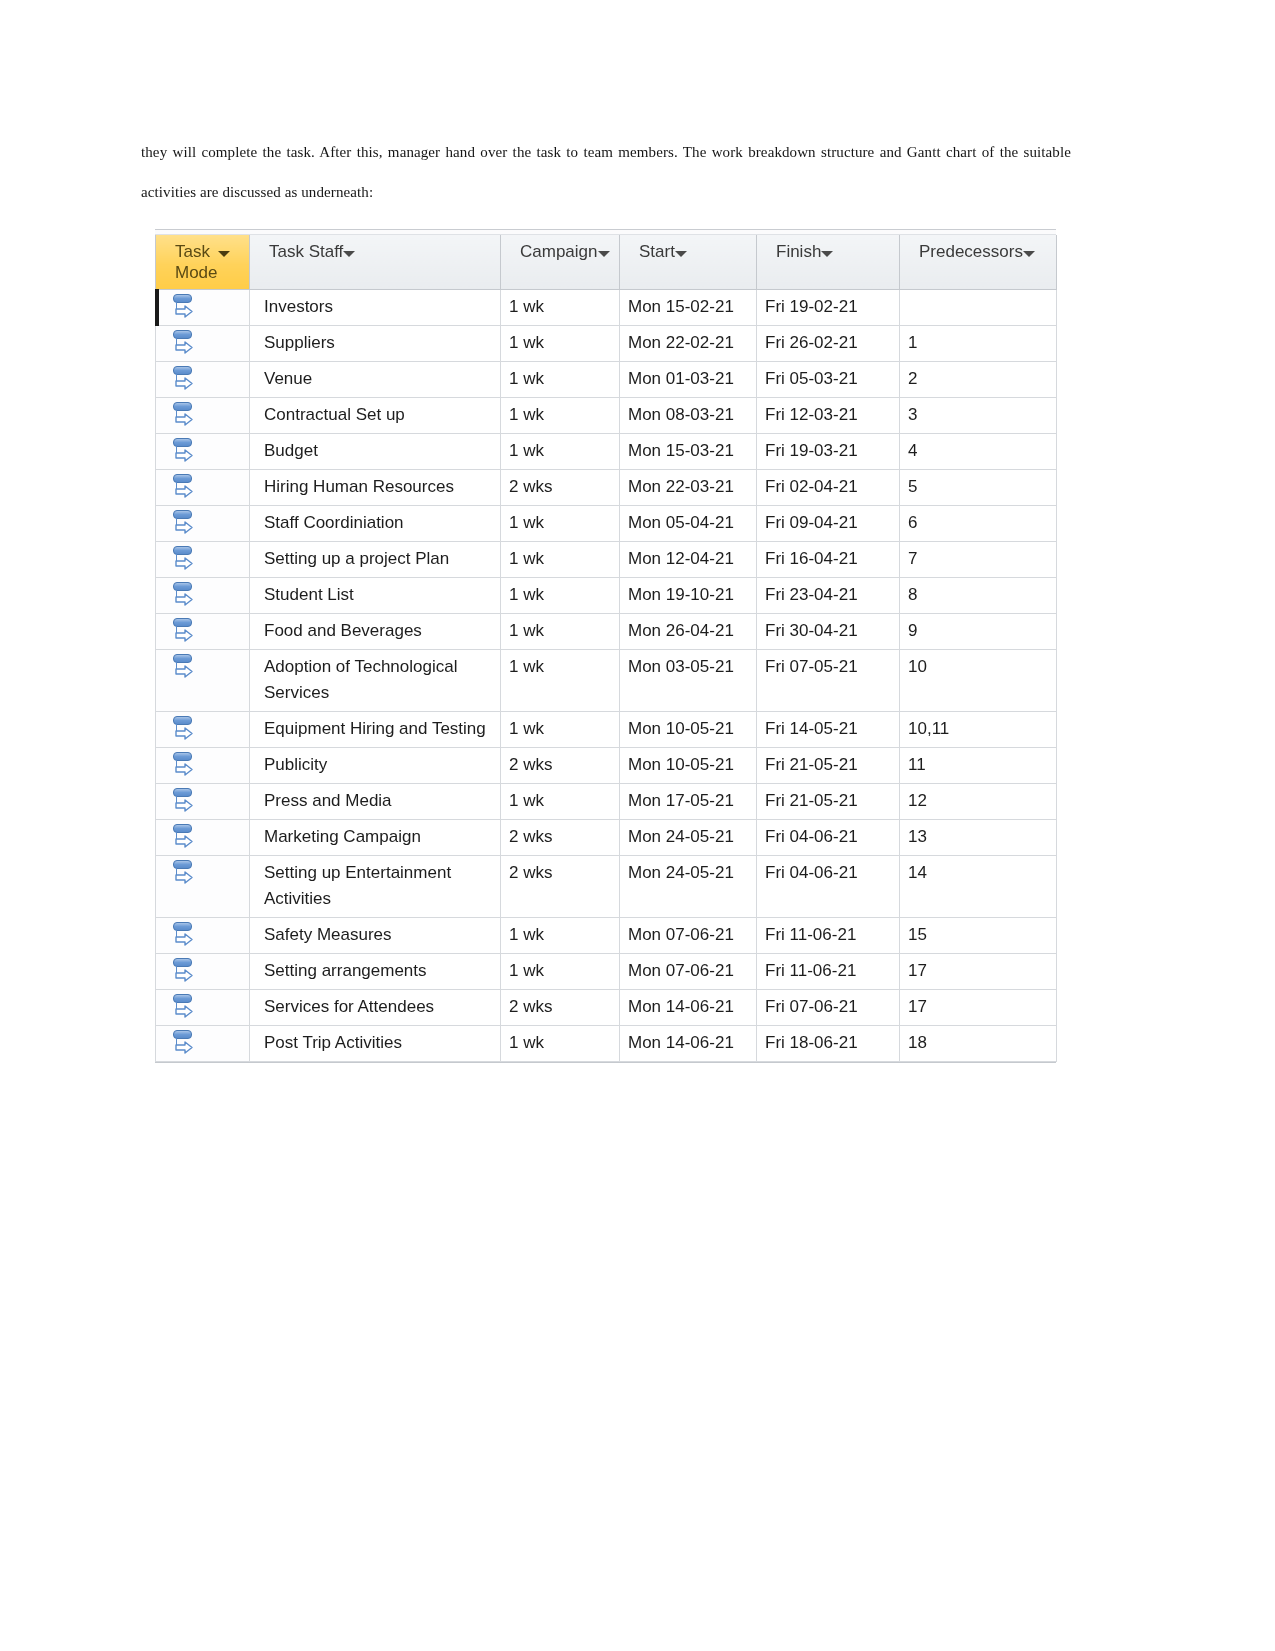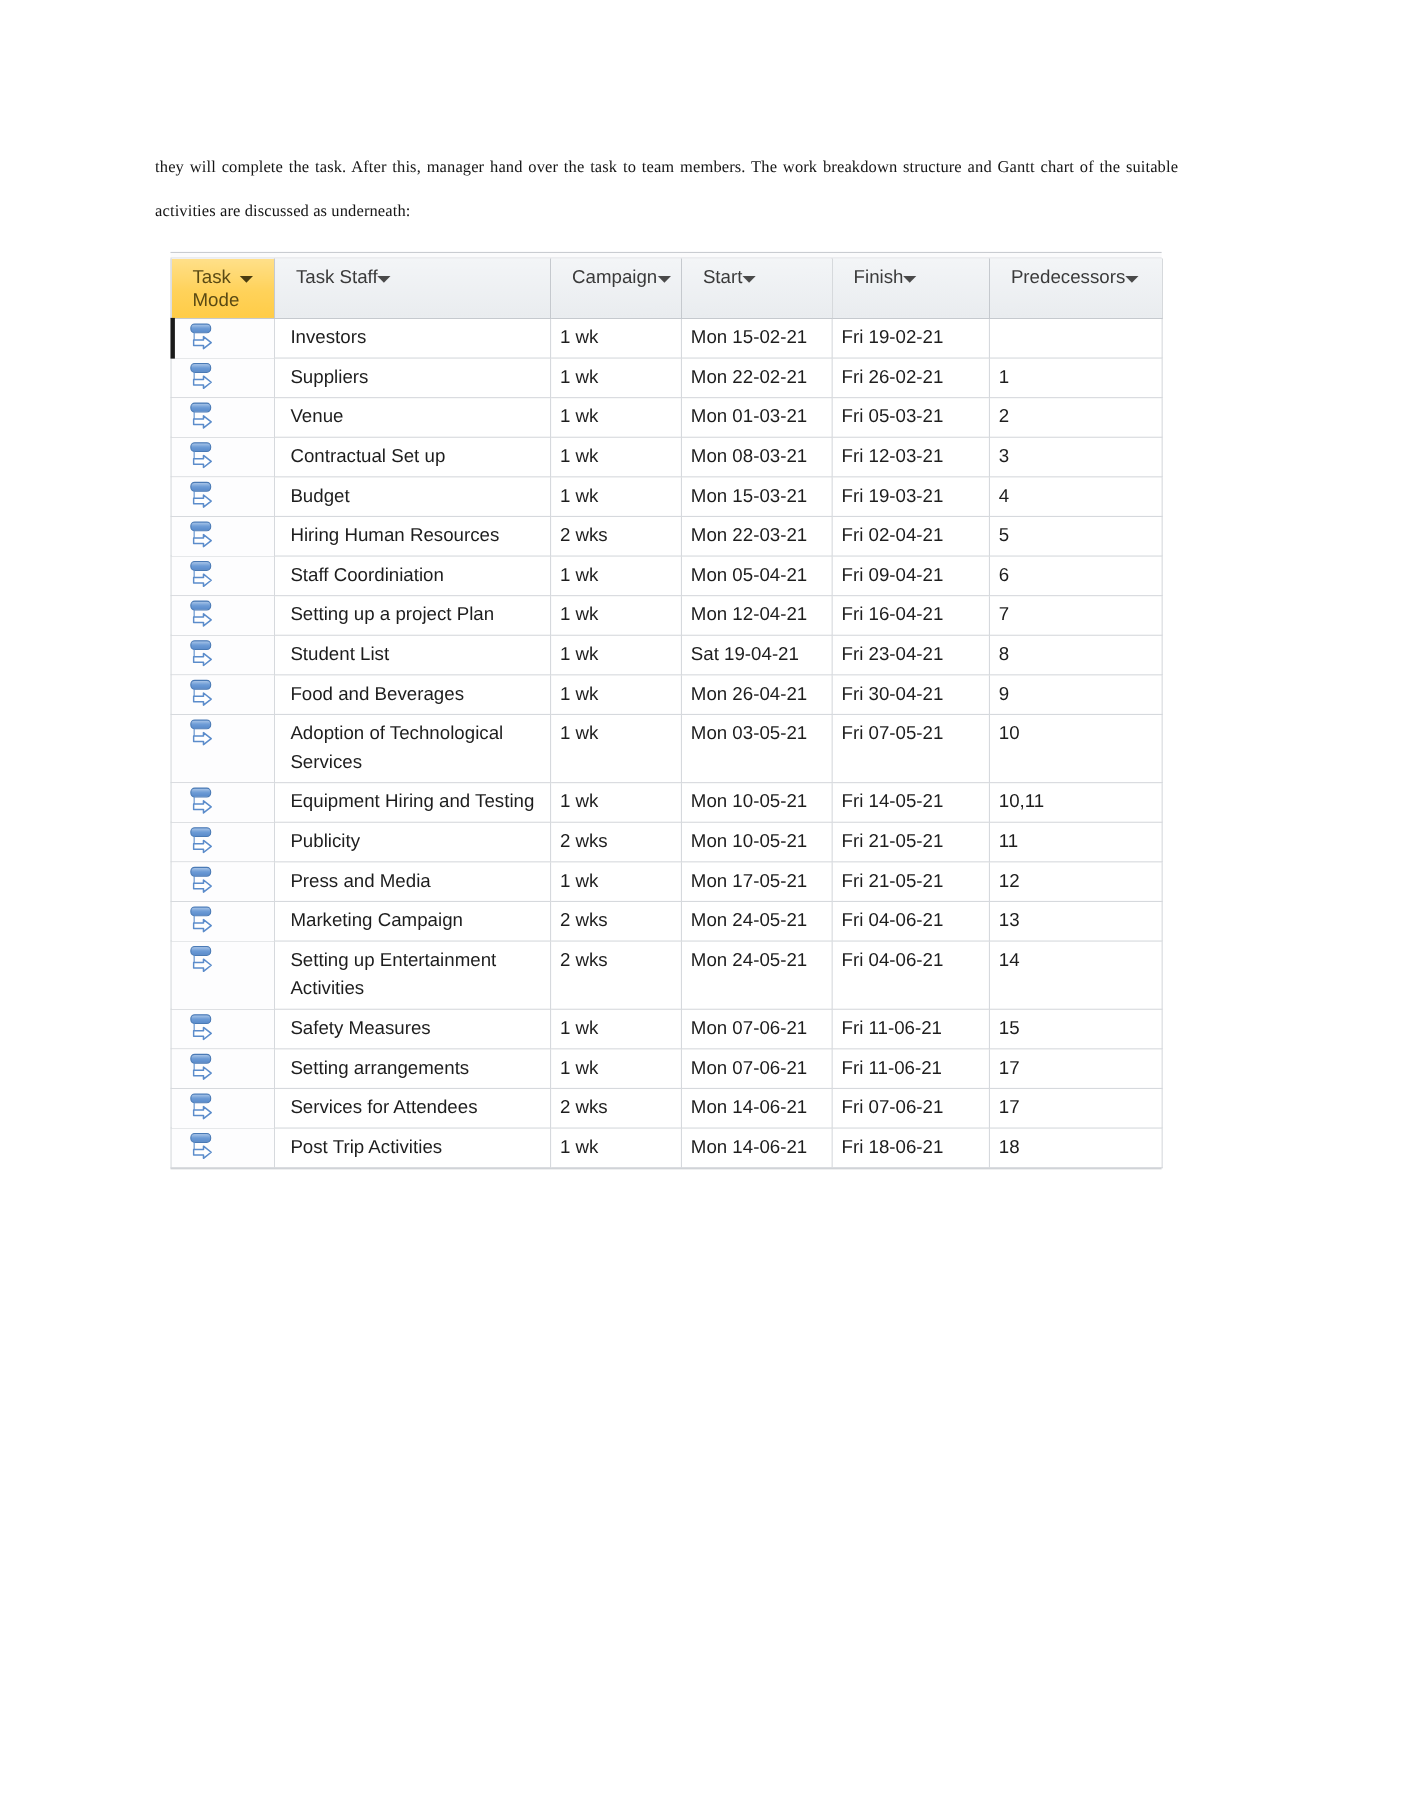--- a/index.html
+++ b/index.html
@@ -357,21 +357,21 @@
             <div class="mode-icon">
               <span class="bar"></span>
               <span class="stem"></span>
               <svg class="arrow" width="18" height="13" viewBox="0 0 18 13">
                 <path d="M1 4 H10 V1 L17 6.5 L10 12 V9 H1 Z" fill="#ffffff" stroke="#5b8ccb" stroke-width="1.4" stroke-linejoin="round"></path>
               </svg>
             </div>
           </td>
           <td class="cell-name"><span>Student List</span></td>
           <td><span>1 wk</span></td>
-          <td><span>Sat 19-04-21</span></td>
+          <td><span>Mon 19-10-21</span></td>
           <td><span>Fri 23-04-21</span></td>
           <td><span>8</span></td>
         </tr>
         <tr>
           <td class="cell-mode">
             <div class="mode-icon">
               <span class="bar"></span>
               <span class="stem"></span>
               <svg class="arrow" width="18" height="13" viewBox="0 0 18 13">
                 <path d="M1 4 H10 V1 L17 6.5 L10 12 V9 H1 Z" fill="#ffffff" stroke="#5b8ccb" stroke-width="1.4" stroke-linejoin="round"></path>

